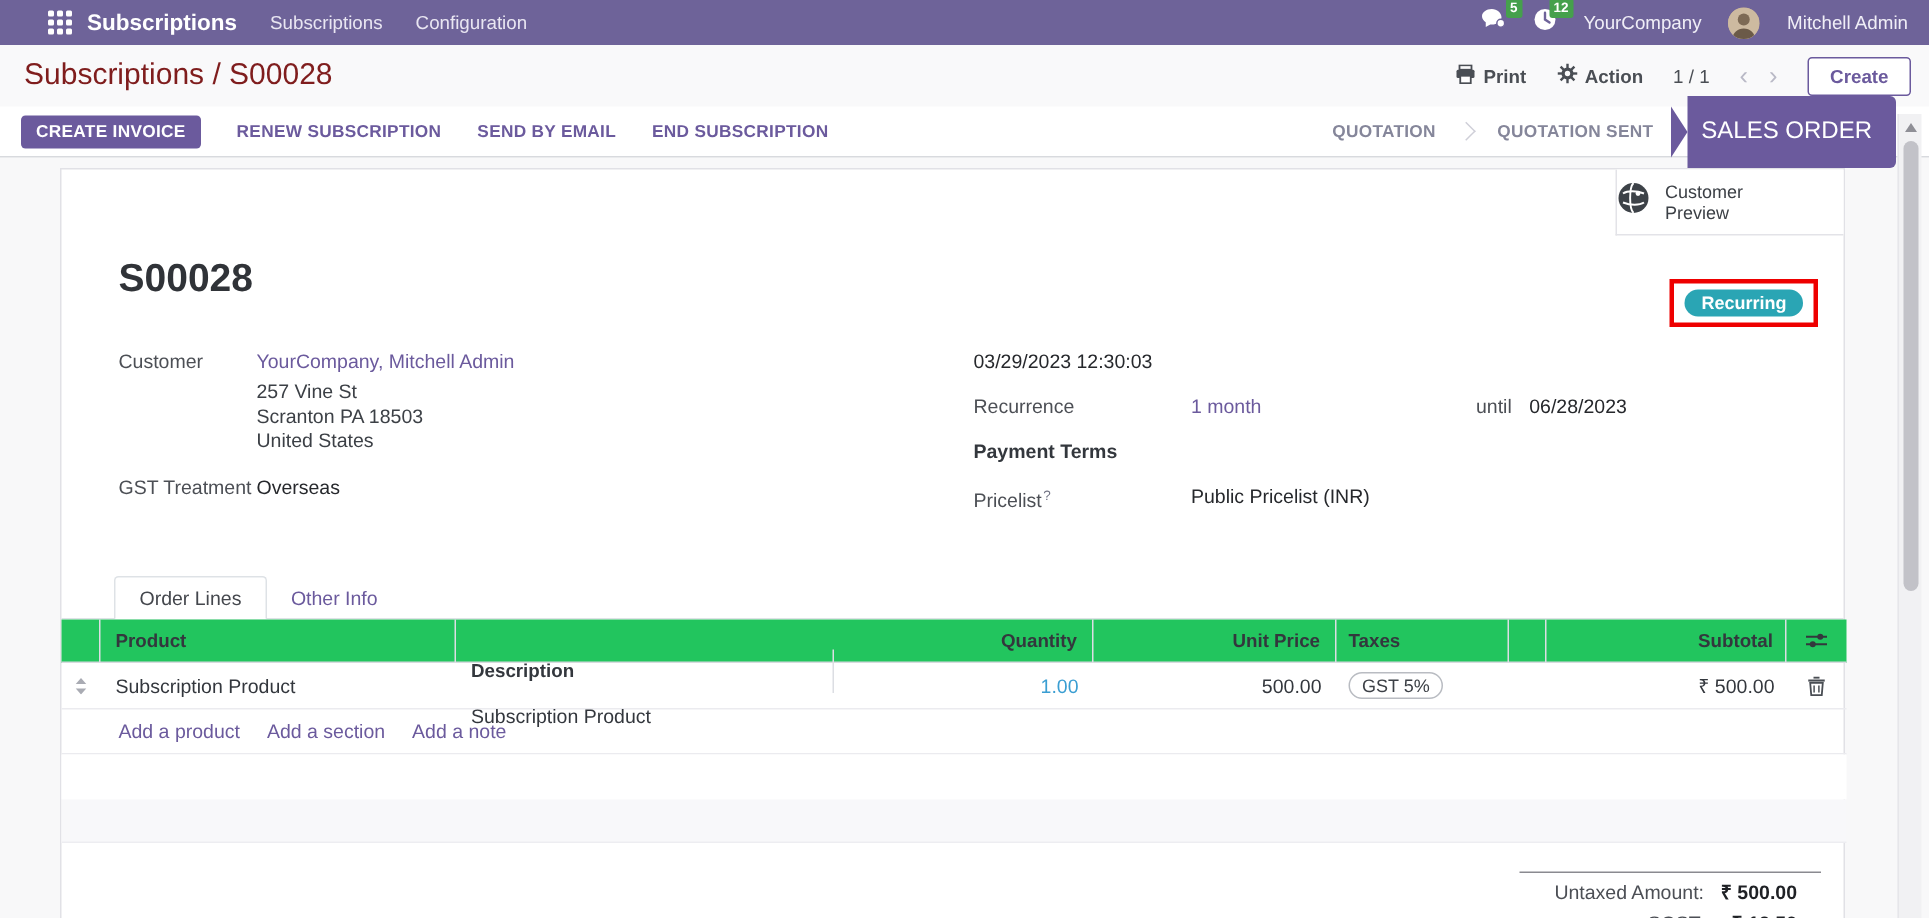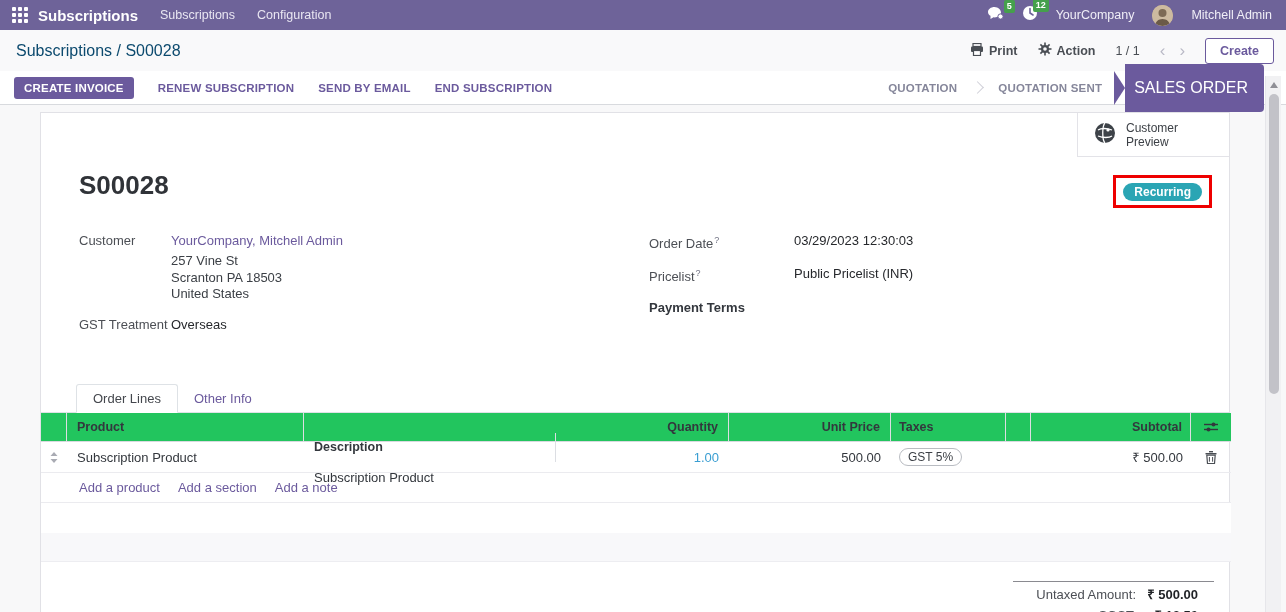--- a/index.html
+++ b/index.html
@@ -1,36 +1,36 @@
 <!DOCTYPE html>
 <html><head>
 <meta charset="utf-8">
 <style>
   * { margin:0; padding:0; box-sizing:border-box; }
   html,body { width:1286px; height:612px; overflow:hidden;
     font-family:"Liberation Sans", sans-serif; background:#f8f8f9; color:#33373d; }
 
   
   .navbar { position:absolute; left:0; top:0; width:1286px; height:30px;
-    background:#6e6399; display:flex; align-items:center; color:#fff; z-index:30; }
+    background:#6e6399; display:flex; align-items:center; color:#fff; z-index:30;padding-left:20px; }
   .apps-icon { display:grid; grid-template-columns:repeat(3,4px); gap:2px; margin:0 10px 0 12px; cursor:pointer; }
   .apps-icon span { width:4px; height:4px; background:#fff; border-radius:1px; }
   .brand { font-size:15px; font-weight:bold; margin-right:22px; cursor:pointer; }
   .nav-menu { font-size:12.5px; color:#e9e6f2; margin-right:22px; cursor:pointer; }
   .nav-right { margin-left:auto; display:flex; align-items:center; gap:18px; padding-right:14px; }
   .icon-badge { position:relative; display:inline-flex; cursor:pointer; }
   .count-badge { position:absolute; top:-6px; right:-11px; background:#45a04c; color:#fff;
     font-size:9px; font-weight:bold; line-height:11px; padding:1px 3px; border-radius:2px; }
   .company-name, .user-name { font-size:12.5px; color:#f0eef7; cursor:pointer; }
   .avatar { width:21px; height:21px; border-radius:50%; background:#c9b18f; overflow:hidden; display:inline-block; }
 
   
   .control-panel { position:absolute; left:0; top:30px; width:1286px; height:41px;
     background:#f9f9fa; display:flex; align-items:center; }
-  .breadcrumb { font-size:16px; color:#0c4a6e; margin-left:16px; cursor:pointer; }
+  .breadcrumb { font-size:20px; color:#7f1d1d; margin-left:16px; cursor:pointer; }
   .cp-right { margin-left:auto; display:flex; align-items:center; gap:20px; padding-right:12px; }
   .cp-btn { display:flex; align-items:center; gap:5px; font-size:12.5px; font-weight:bold;
     color:#4a4e54; cursor:pointer; }
   .pager { font-size:12.5px; color:#4a4e54; }
   .pager-arrows { display:flex; gap:14px; font-size:17px; color:#b9b9c6; }
   .pager-arrows span { cursor:pointer; line-height:1; }
   .create-btn { border:1px solid #6b5a9d; color:#6b5a9d; background:#fff; font-size:12.5px;
     font-weight:bold; padding:5px 14px; border-radius:3px; cursor:pointer; }
 
   
@@ -47,24 +47,24 @@
   .step-arrow { width:0; height:0; border-top:17px solid transparent; border-bottom:17px solid transparent;
     border-left:11px solid #6b5a9d; margin-left:12px; }
   .step-active { background:#6b5a9d; color:#fff; height:48px; display:flex; align-items:center;
     padding:0 16px 0 9px; border-radius:0 4px 4px 0; margin-right:22px; cursor:pointer; }
 
   
   .sheet { position:absolute; left:40px; top:112px; width:1190px; height:520px;
     background:#fff; border:1px solid #e1e1e6; border-bottom:none; }
   .preview-btn { position:absolute; right:0; top:0; width:152px; height:44px;
     border-left:1px solid #e3e3e8; border-bottom:1px solid #e3e3e8; display:flex; align-items:center;
-    gap:10px; padding-left:16px; cursor:pointer; background:#fff; }
+    gap:10px; cursor:pointer; background:#fff; }
   .preview-btn .txt { font-size:12px; color:#3c4046; line-height:14px; width:70px; }
   .sheet-title { position:absolute; left:38px; top:57px; font-size:26px; font-weight:bold; color:#303338; }
-  .badge-highlight { position:absolute; right:17px; top:62px; border:3px solid #ee0000;
+  .badge-highlight { position:absolute; right:17px; top:73px; border:3px solid #ee0000;
     padding:4px 7px; display:inline-block; }
   .stage-badge { background:#2aa5b4; color:#fff; font-size:12px; font-weight:bold;
     padding:2px 11px; border-radius:12px; display:inline-block; }
 
   
   .fields-left { position:absolute; left:38px; top:118px; width:470px; font-size:13px; }
   .fields-right { position:absolute; left:608px; top:118px; width:565px; font-size:13px; }
   .frow { display:flex; line-height:19px; }
   .flabel { width:92px; color:#4c4f55; flex:none; }
   .flabel-r { width:145px; color:#4c4f55; flex:none; }
@@ -252,30 +252,37 @@
     <div class="addr" style="margin-top:0">Scranton PA 18503</div>
     <div class="addr" style="margin-top:0">United States</div>
     <div class="frow" style="margin-top:12px">
       <div class="flabel">GST Treatment</div>
       <div class="fvalue">Overseas</div>
     </div>
   </div>
 
   <div class="fields-right">
     <div class="frow rrow">
-      <div class="flabel-r"><span>Order Date</span><span class="help">?</span></div>
       <div class="fvalue">03/29/2023 12:30:03</div>
+    </div>
+    <div class="frow rrow">
+      <div class="flabel-r">Recurrence</div>
+      <div class="fvalue link">1 month</div>
+      <div class="until-wrap">
+        <span style="color:#4c4f55">until</span>
+        <span class="fvalue" style="margin-left:8px">06/28/2023</span>
+      </div>
+    </div>
+    <div class="frow rrow">
+      <div class="flabel-r flabel-b">Payment Terms</div>
+      <div class="fvalue"></div>
     </div>
     <div class="frow rrow">
       <div class="flabel-r"><span>Pricelist</span><span class="help">?</span></div>
       <div class="fvalue">Public Pricelist (INR)</div>
-    </div>
-    <div class="frow rrow">
-      <div class="flabel-r flabel-b">Payment Terms</div>
-      <div class="fvalue"></div>
     </div>
   </div>
 
   <div class="tabbar">
     <div class="tab-active">Order Lines</div>
     <div class="tab">Other Info</div>
   </div>
 
   <div class="otable">
     <div class="trow thead">

